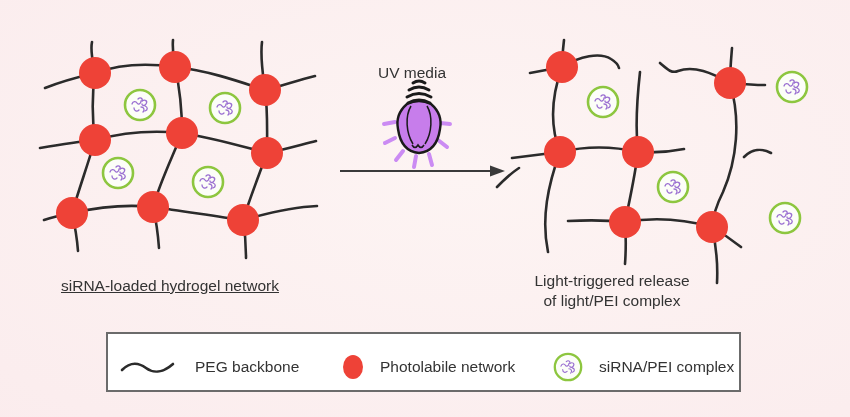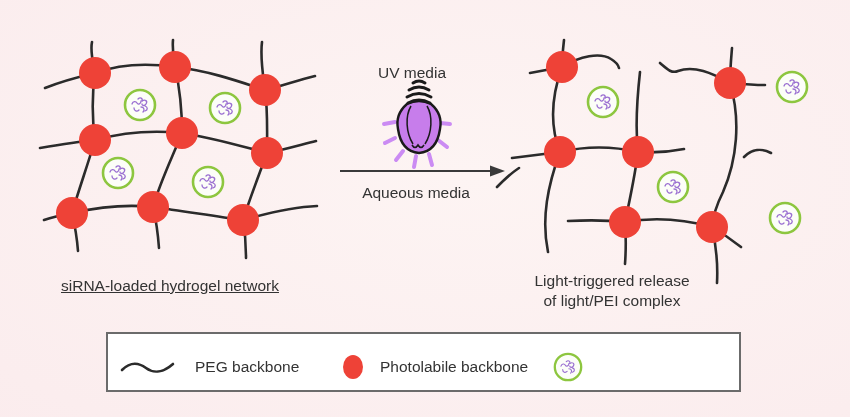--- a/index.html
+++ b/index.html
@@ -147,29 +147,29 @@
       </g>
     </g>
 
     <g>
       <path d="M340,171 H491" fill="none" stroke="#3a3a3a" stroke-width="2"></path>
       <polygon points="490,165.5 505,171 490,176.5" fill="#3a3a3a"></polygon>
     </g>
   </svg>
 
   <div class="caption" style="left:412px; top:63px;">UV media</div>
-  <div class="caption" style="left:416px; top:183px;">Aqueous media</div>
   <div class="caption" style="left:170px; top:276px;text-decoration:underline;">siRNA-loaded hydrogel network</div>
   <div class="caption" style="left:612px; top:271px;text-align:center;">
     <div>Light-triggered release</div>
     <div>of light/PEI complex</div>
   </div>
 
   <div class="legend-box">
     <svg class="legend-icon-svg" width="631" height="56" viewBox="0 0 631 56">
       <path d="M14,36 C22,28 30,28 38,34 C46,40 56,38 65,30" fill="none" stroke="#2b2b2b" stroke-width="2.6" stroke-linecap="round"></path>
       <ellipse cx="245" cy="33" rx="10" ry="12" fill="#ee4237"></ellipse>
       <use href="#complex-glyph" xlink:href="#complex-glyph" transform="translate(460,33) scale(0.88)"></use>
     </svg>
     <span class="legend-label" style="left:87px;">PEG backbone</span>
-    <span class="legend-label" style="left:272px;">Photolabile backbone</span>
+    <span class="legend-label" style="left:272px;">Photolabile network</span>
+    <span class="legend-label" style="left:491px;">siRNA/PEI complex</span>
   </div>
 </div>
 
 </body></html>

